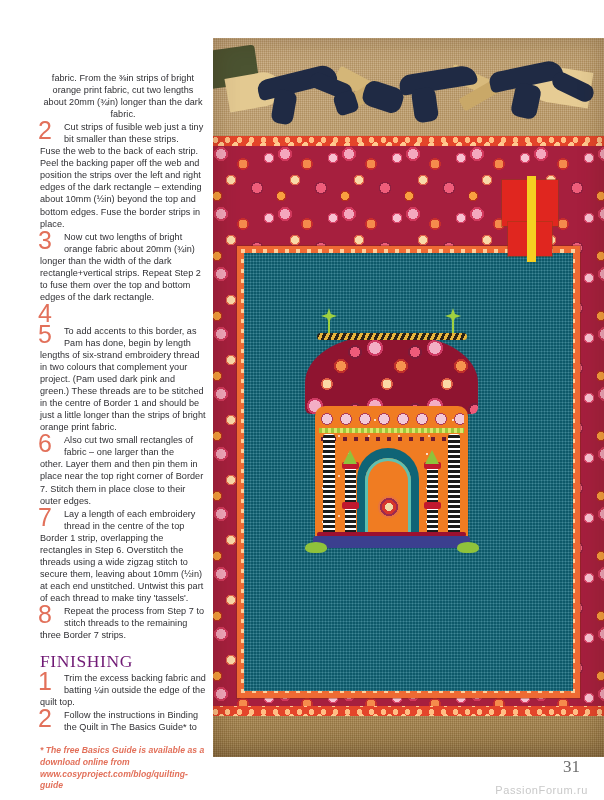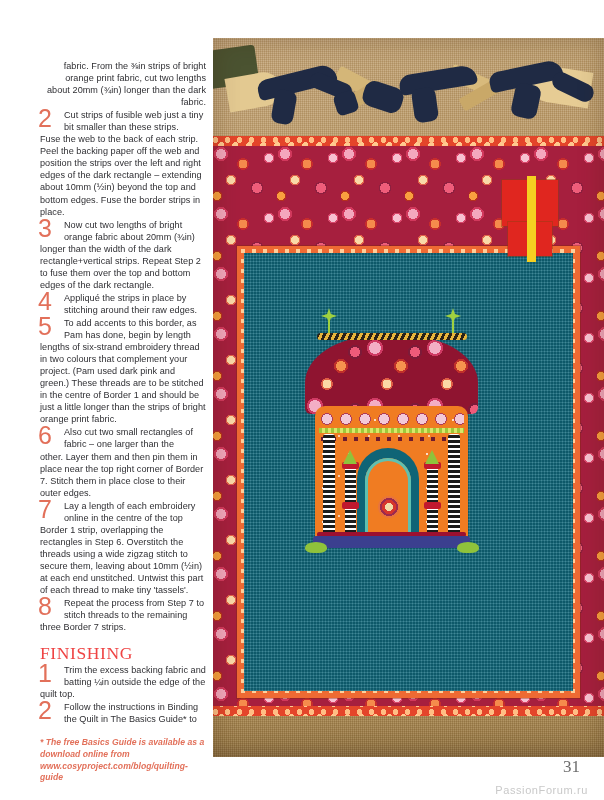--- a/index.html
+++ b/index.html
@@ -16,42 +16,42 @@
   
   .column{
     position:absolute;
     left:40px;top:56px;
     width:166px;
     color:#2f2f33;
     font-size:9.1px;
     line-height:12.05px;
     letter-spacing:.05px;
   }
-  .para{margin:4px 0 0 0;text-align:right;}
+  .para{margin:16px 0 0 0;text-align:center;}
   .step{position:relative;margin:1px 0 0 0;min-height:20px;}
   .step .num{
     position:absolute;left:-2px;top:-3px;
     width:20px;
     font-family:"Liberation Sans", sans-serif;
     font-size:25px;line-height:25px;
     font-weight:300;
     color:#e2705a;
     letter-spacing:-.5px;
   }
   .step .lead{
     display:block;margin-left:24px;
   }
   .step .rest{display:block;margin-left:0;}
 
   h2.finishing{
     font-family:"Liberation Serif", serif;
     font-size:17.5px;
     line-height:19px;
     font-weight:400;
-    color:#ef4444;
+    color:#701a75;
     letter-spacing:.6px;
     margin:11px 0 1px 0;
   }
   .footnote{
     margin-top:12px;
     color:#e2705a;
     font-style:italic;
     font-weight:bold;
     font-size:8.6px;
     line-height:11.6px;
@@ -251,39 +251,38 @@
     </div>
 
     <div class="step">
       <span class="num">3</span>
       <span class="lead">Now cut two lengths of bright orange fabric about 20mm (¾in)</span>
       <span class="rest">longer than the width of the dark rectangle+vertical strips. Repeat Step 2 to fuse them over the top and bottom edges of the dark rectangle.</span>
     </div>
 
     <div class="step">
       <span class="num">4</span>
-      <span class="lead">Appliqué the strips in place by stitching around their raw edges.</span>
       <span class="rest"></span>
     </div>
 
     <div class="step">
       <span class="num">5</span>
       <span class="lead">To add accents to this border, as Pam has done, begin by length</span>
       <span class="rest">lengths of six-strand embroidery thread in two colours that complement your project. (Pam used dark pink and green.) These threads are to be stitched in the centre of Border 1 and should be just a little longer than the strips of bright orange print fabric.</span>
     </div>
 
     <div class="step">
       <span class="num">6</span>
       <span class="lead">Also cut two small rectangles of fabric – one larger than the</span>
       <span class="rest">other. Layer them and then pin them in place near the top right corner of Border 7. Stitch them in place close to their outer edges.</span>
     </div>
 
     <div class="step">
       <span class="num">7</span>
-      <span class="lead">Lay a length of each embroidery online in the centre of the top</span>
+      <span class="lead">Lay a length of each embroidery thread in the centre of the top</span>
       <span class="rest">Border 1 strip, overlapping the rectangles in Step 6. Overstitch the threads using a wide zigzag stitch to secure them, leaving about 10mm (½in) at each end unstitched. Untwist this part of each thread to make tiny 'tassels'.</span>
     </div>
 
     <div class="step">
       <span class="num">8</span>
       <span class="lead">Repeat the process from Step 7 to stitch threads to the remaining</span>
       <span class="rest">three Border 7 strips.</span>
     </div>
 
     <h2 class="finishing">FINISHING</h2>

